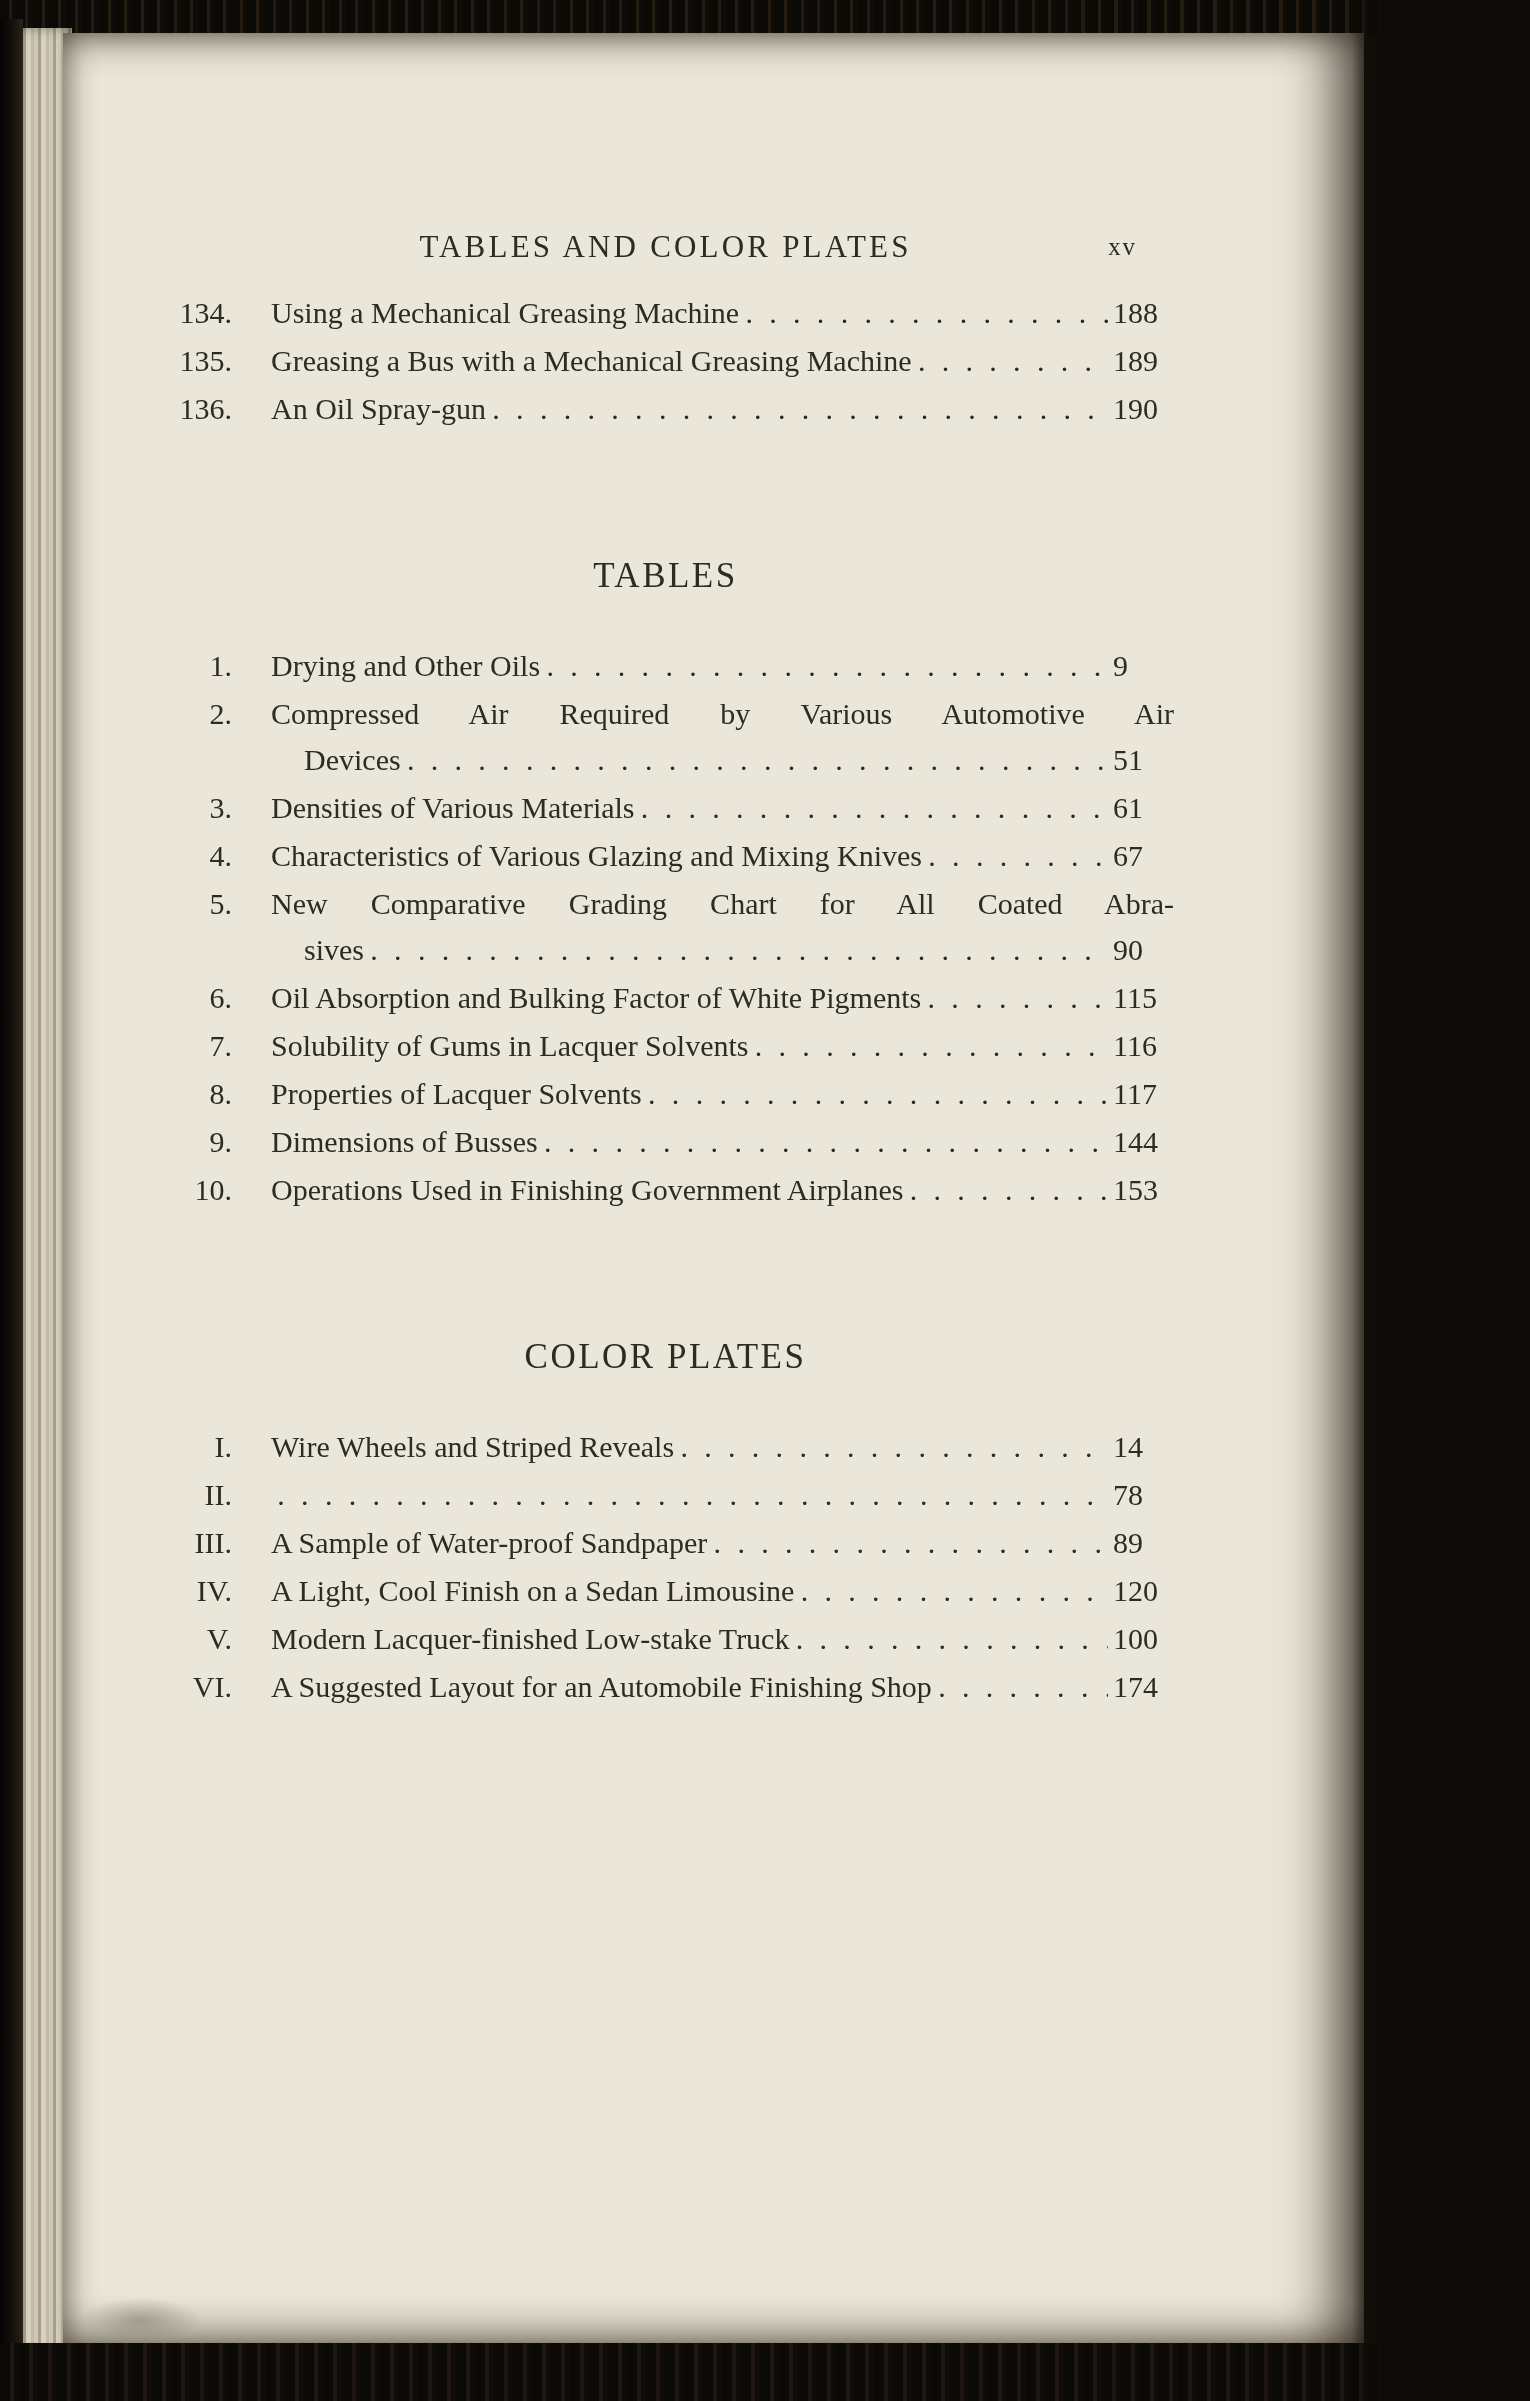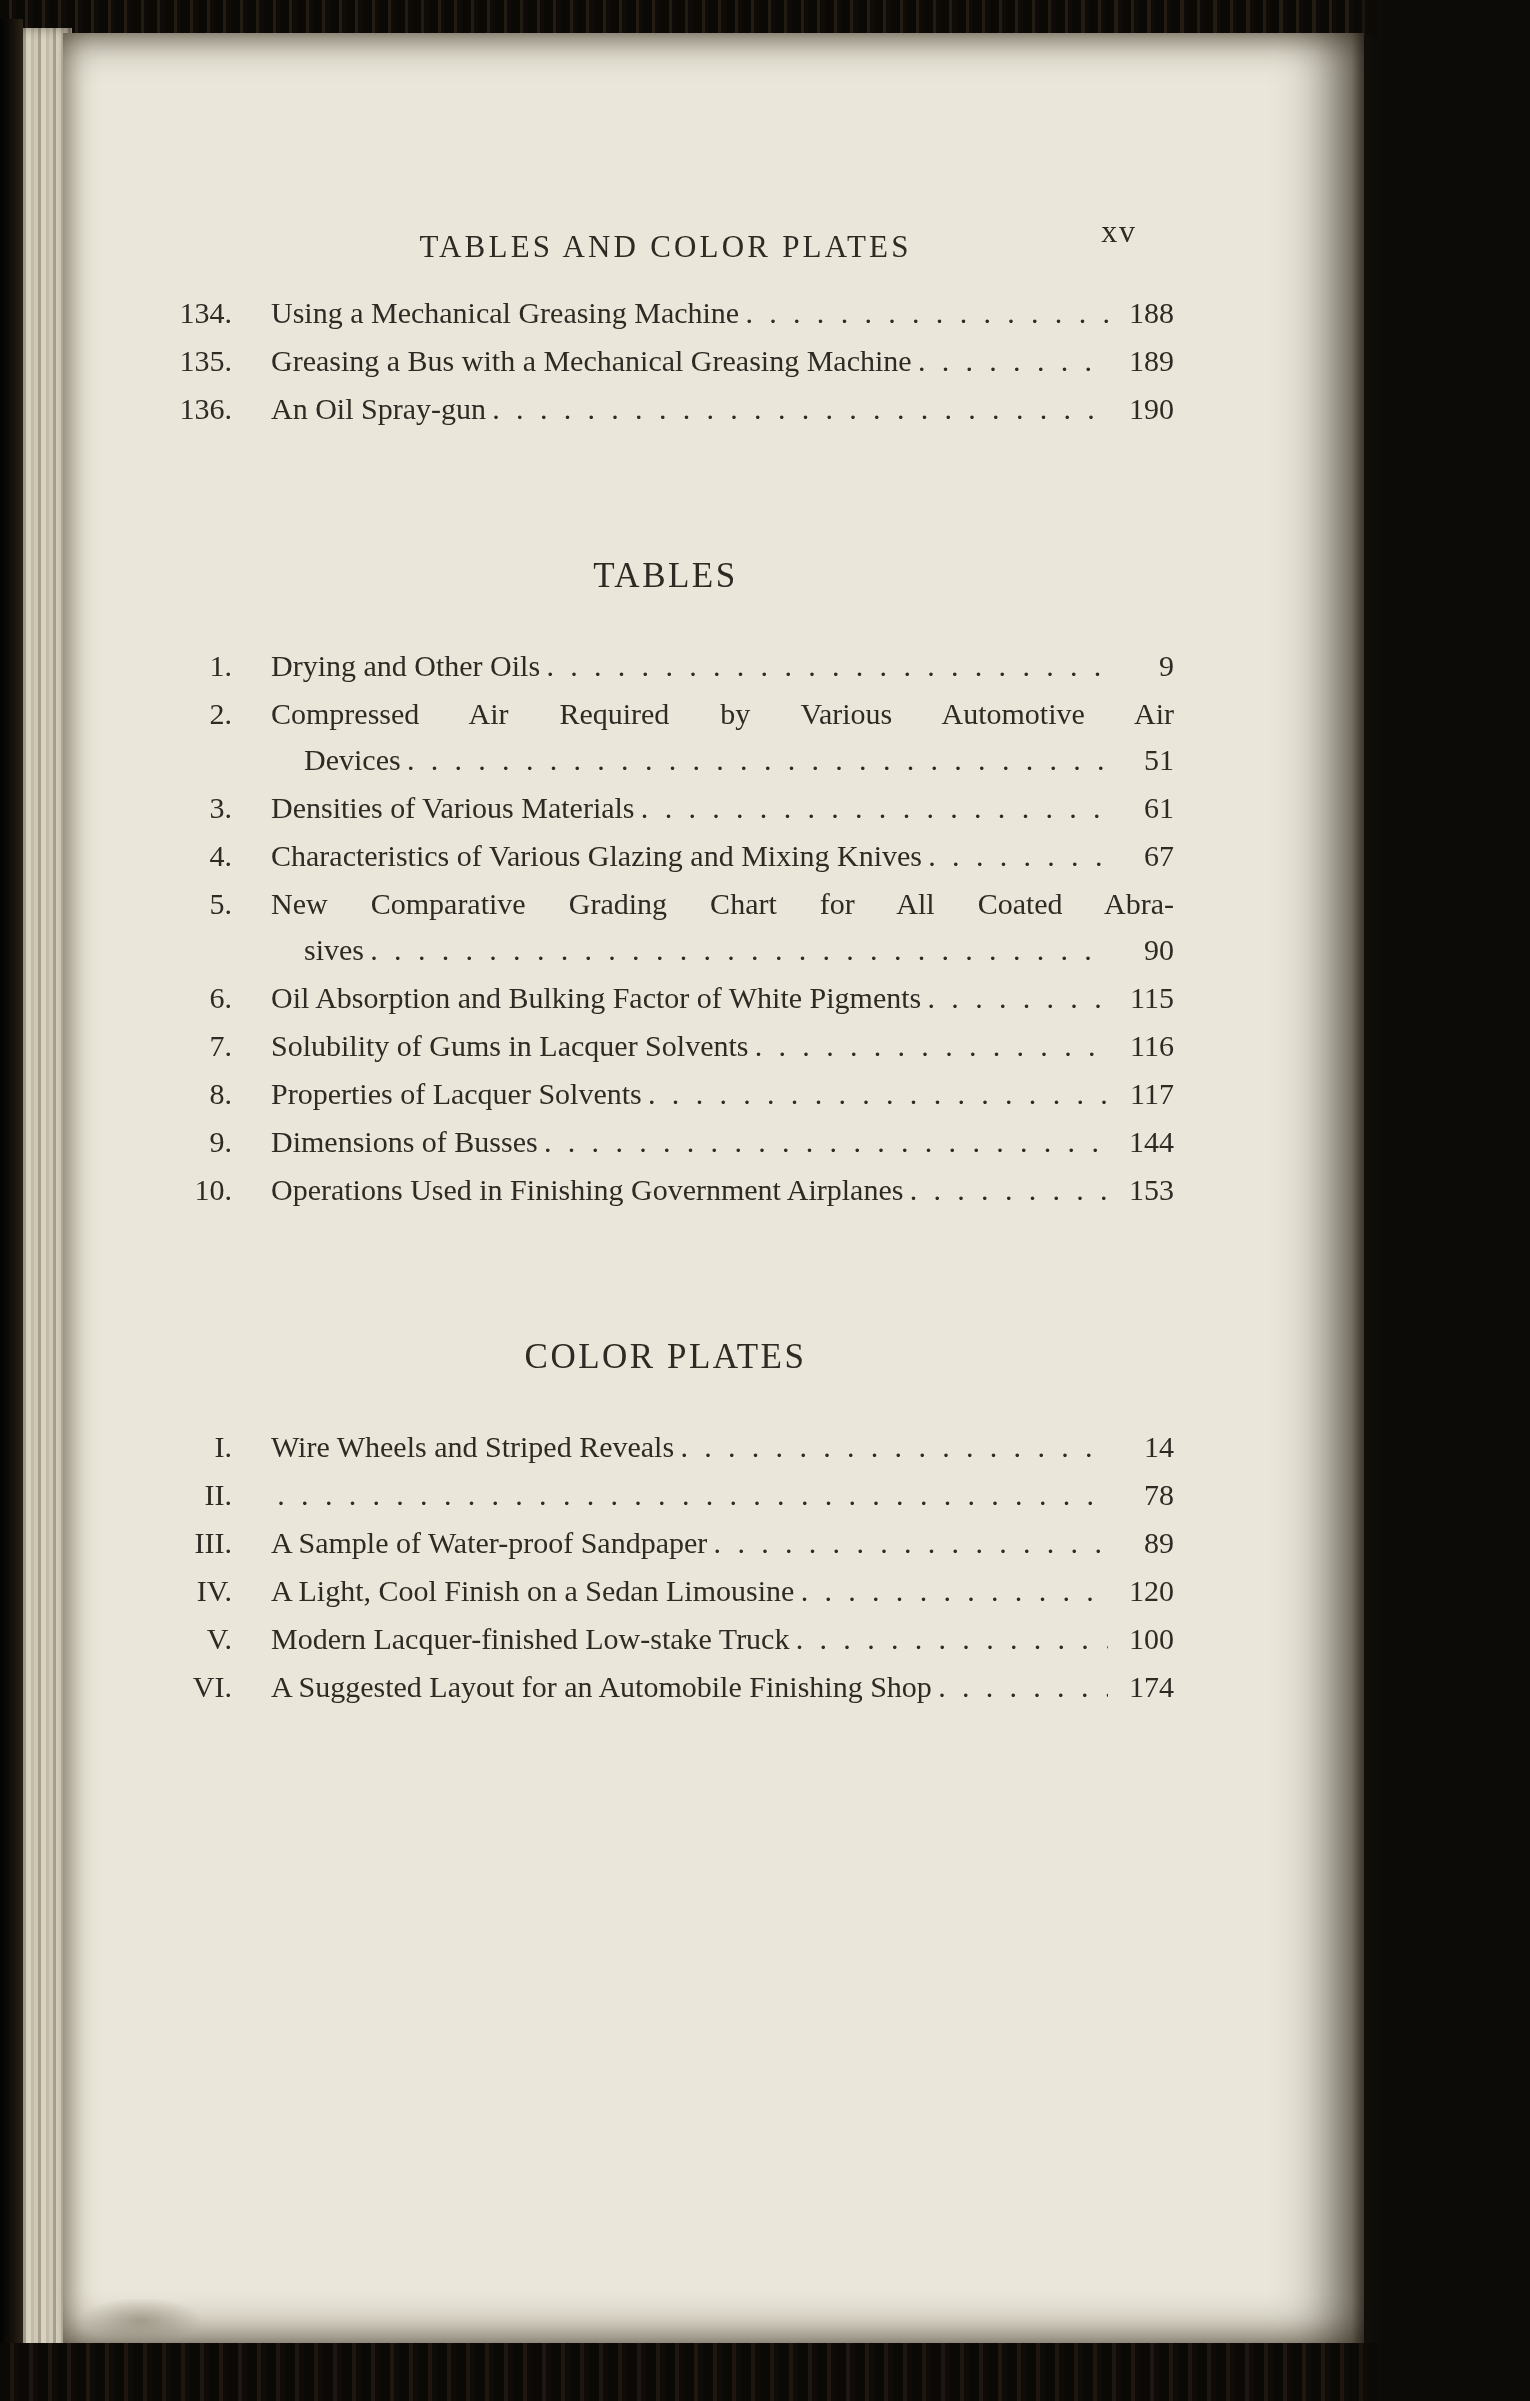--- a/index.html
+++ b/index.html
@@ -63,22 +63,22 @@
     position: relative;
     text-align: center;
     line-height: 38px;
     margin-bottom: 23px;
   }
   .header-title {
     font-size: 31px;
     letter-spacing: 3.2px;
   }
   .folio {
-    position: absolute; right: 37px; bottom: 16px;
-    font-size: 32px;
+    position: absolute; right: 37px; bottom: 0;
+    font-size: 25px;
     letter-spacing: 1.9px;
   }
   .section-heading {
     text-align: center;
     font-size: 35px;
     letter-spacing: 2.5px;
     line-height: 49px;
     margin: 118px 0 42px 0;
   }
   .toc { }
@@ -112,21 +112,21 @@
     flex: 1;
     overflow: hidden;
     white-space: nowrap;
     letter-spacing: 4.4px;
     margin: 0 5px 0 6.3px;
     min-width: 0;
   }
   .pg {
     flex: none;
     min-width: 61px;
-    text-align: right;
+    text-align: left;
   }
 </style>
 </head>
 <body>
 
 <div class="scan">
   <div class="edge-top"></div>
   <div class="spine"></div>
   <div class="page-edges"></div>
 

